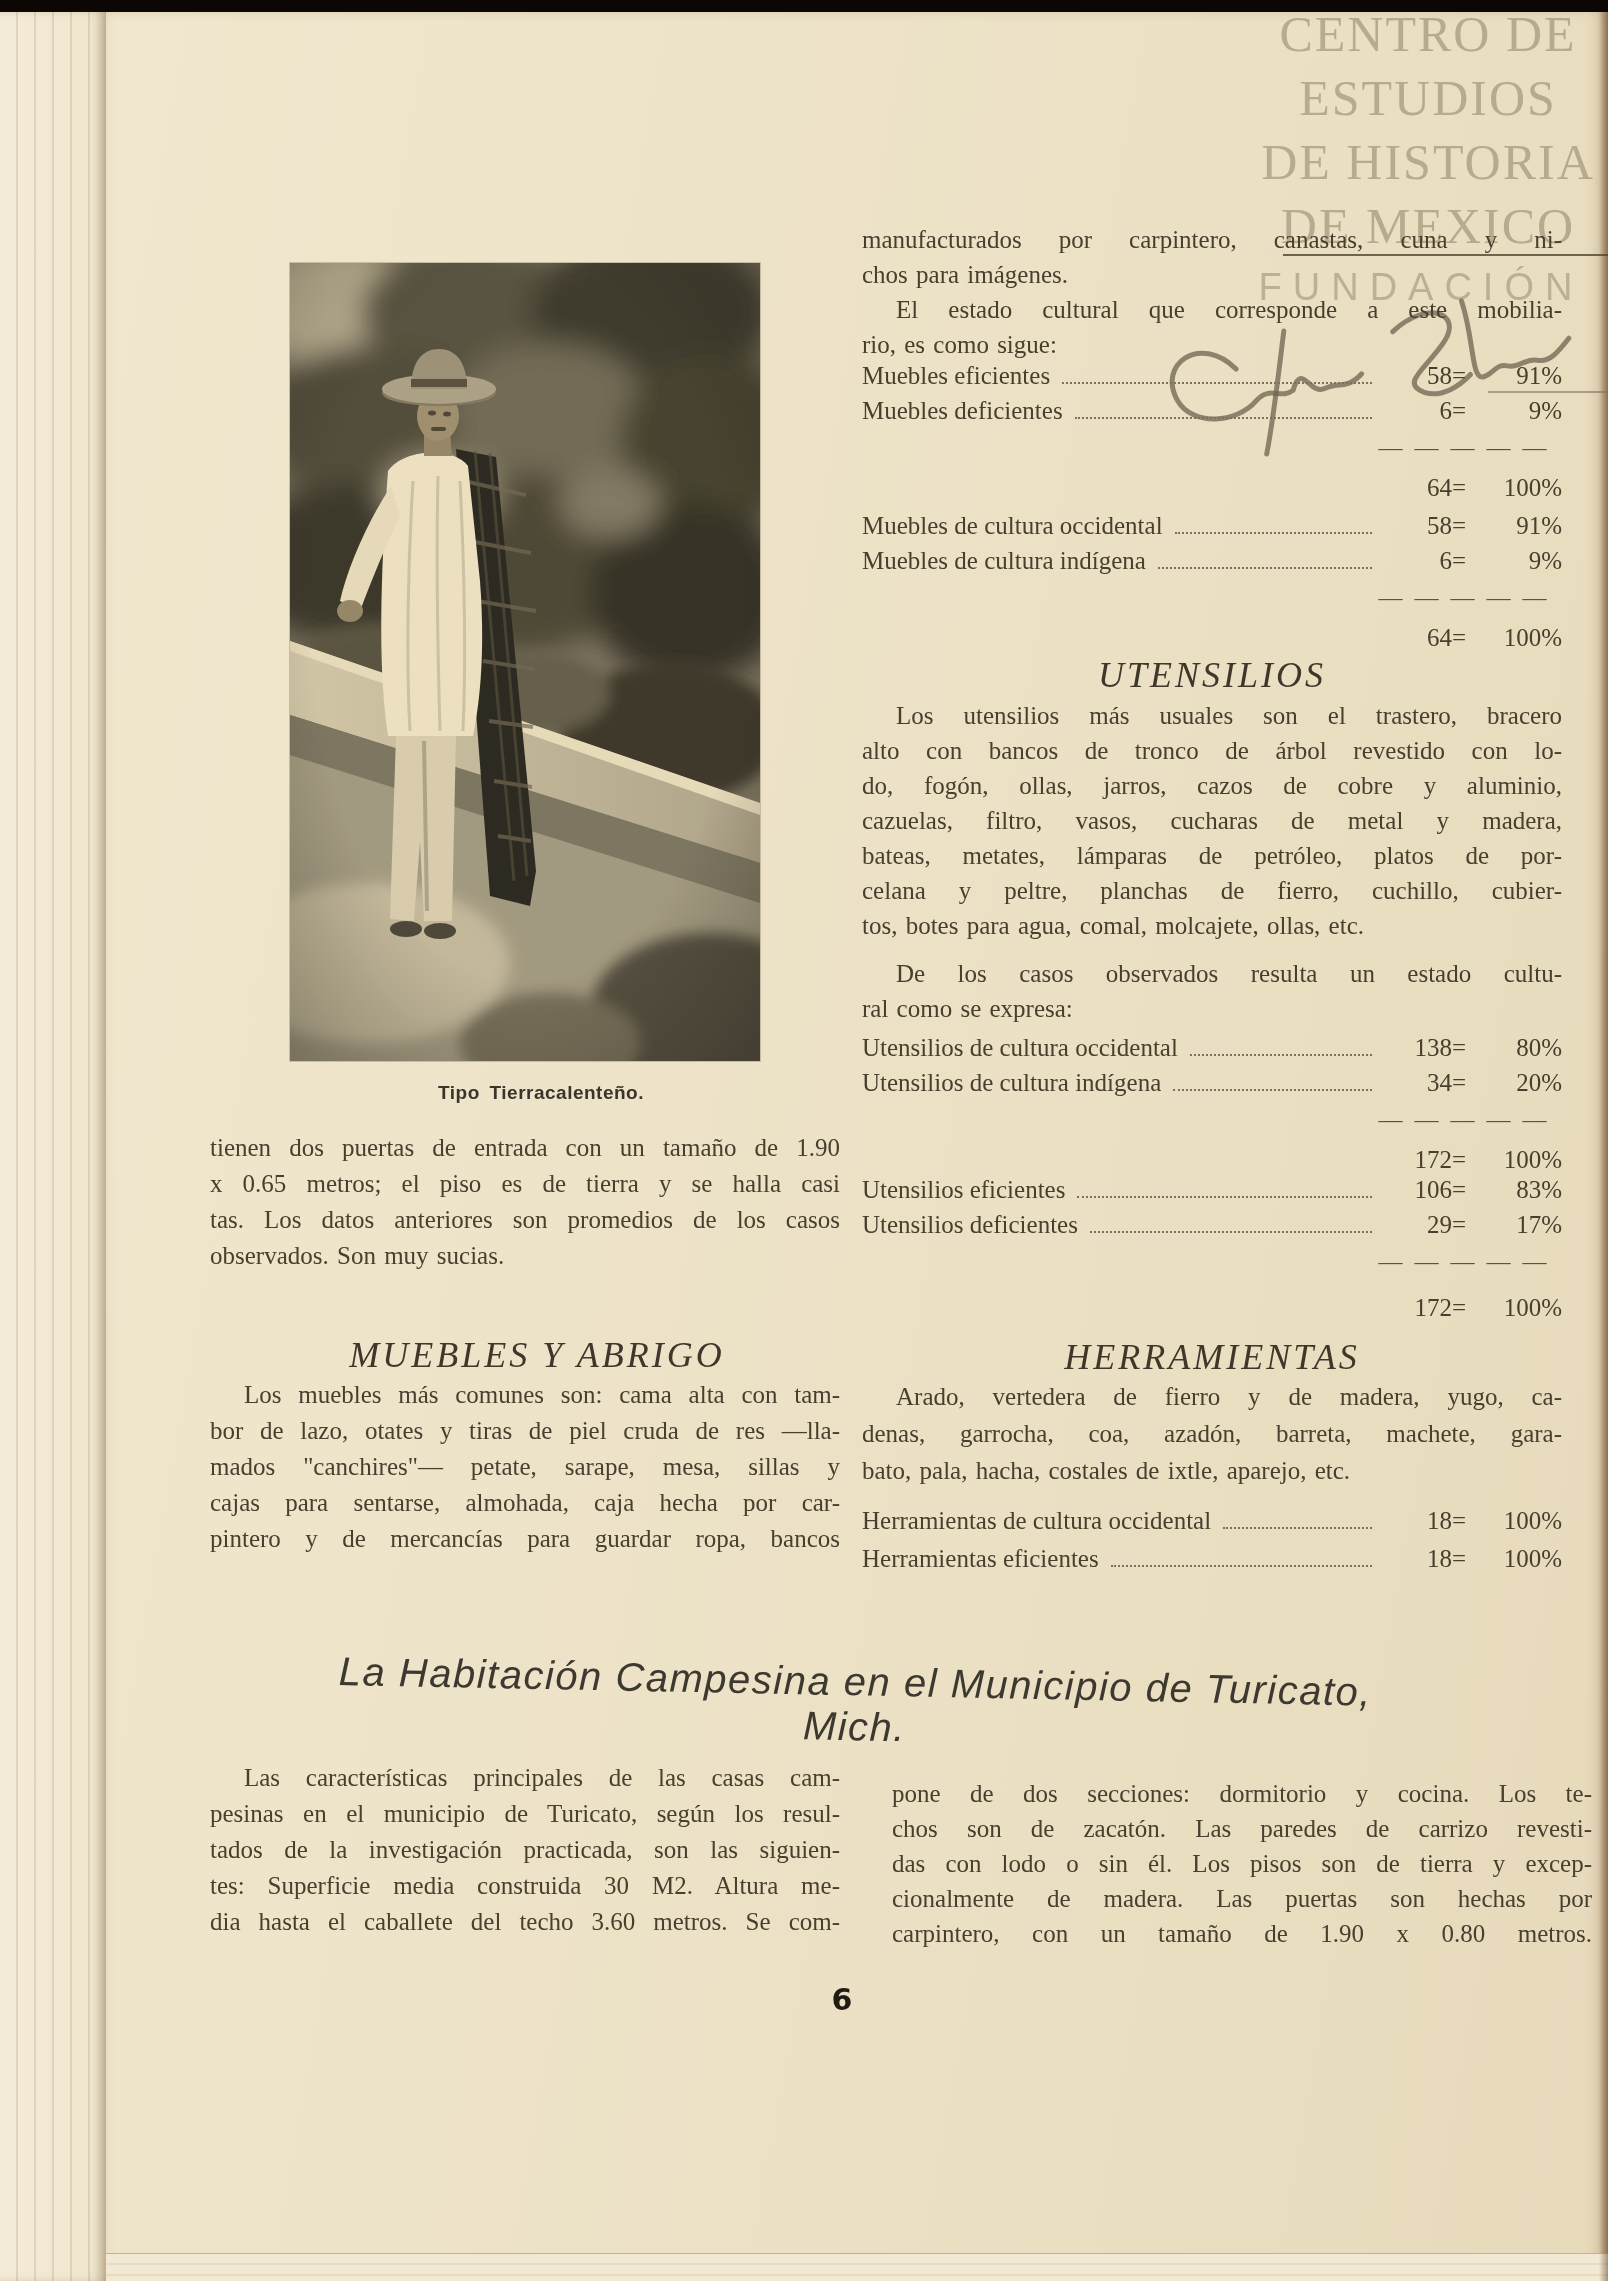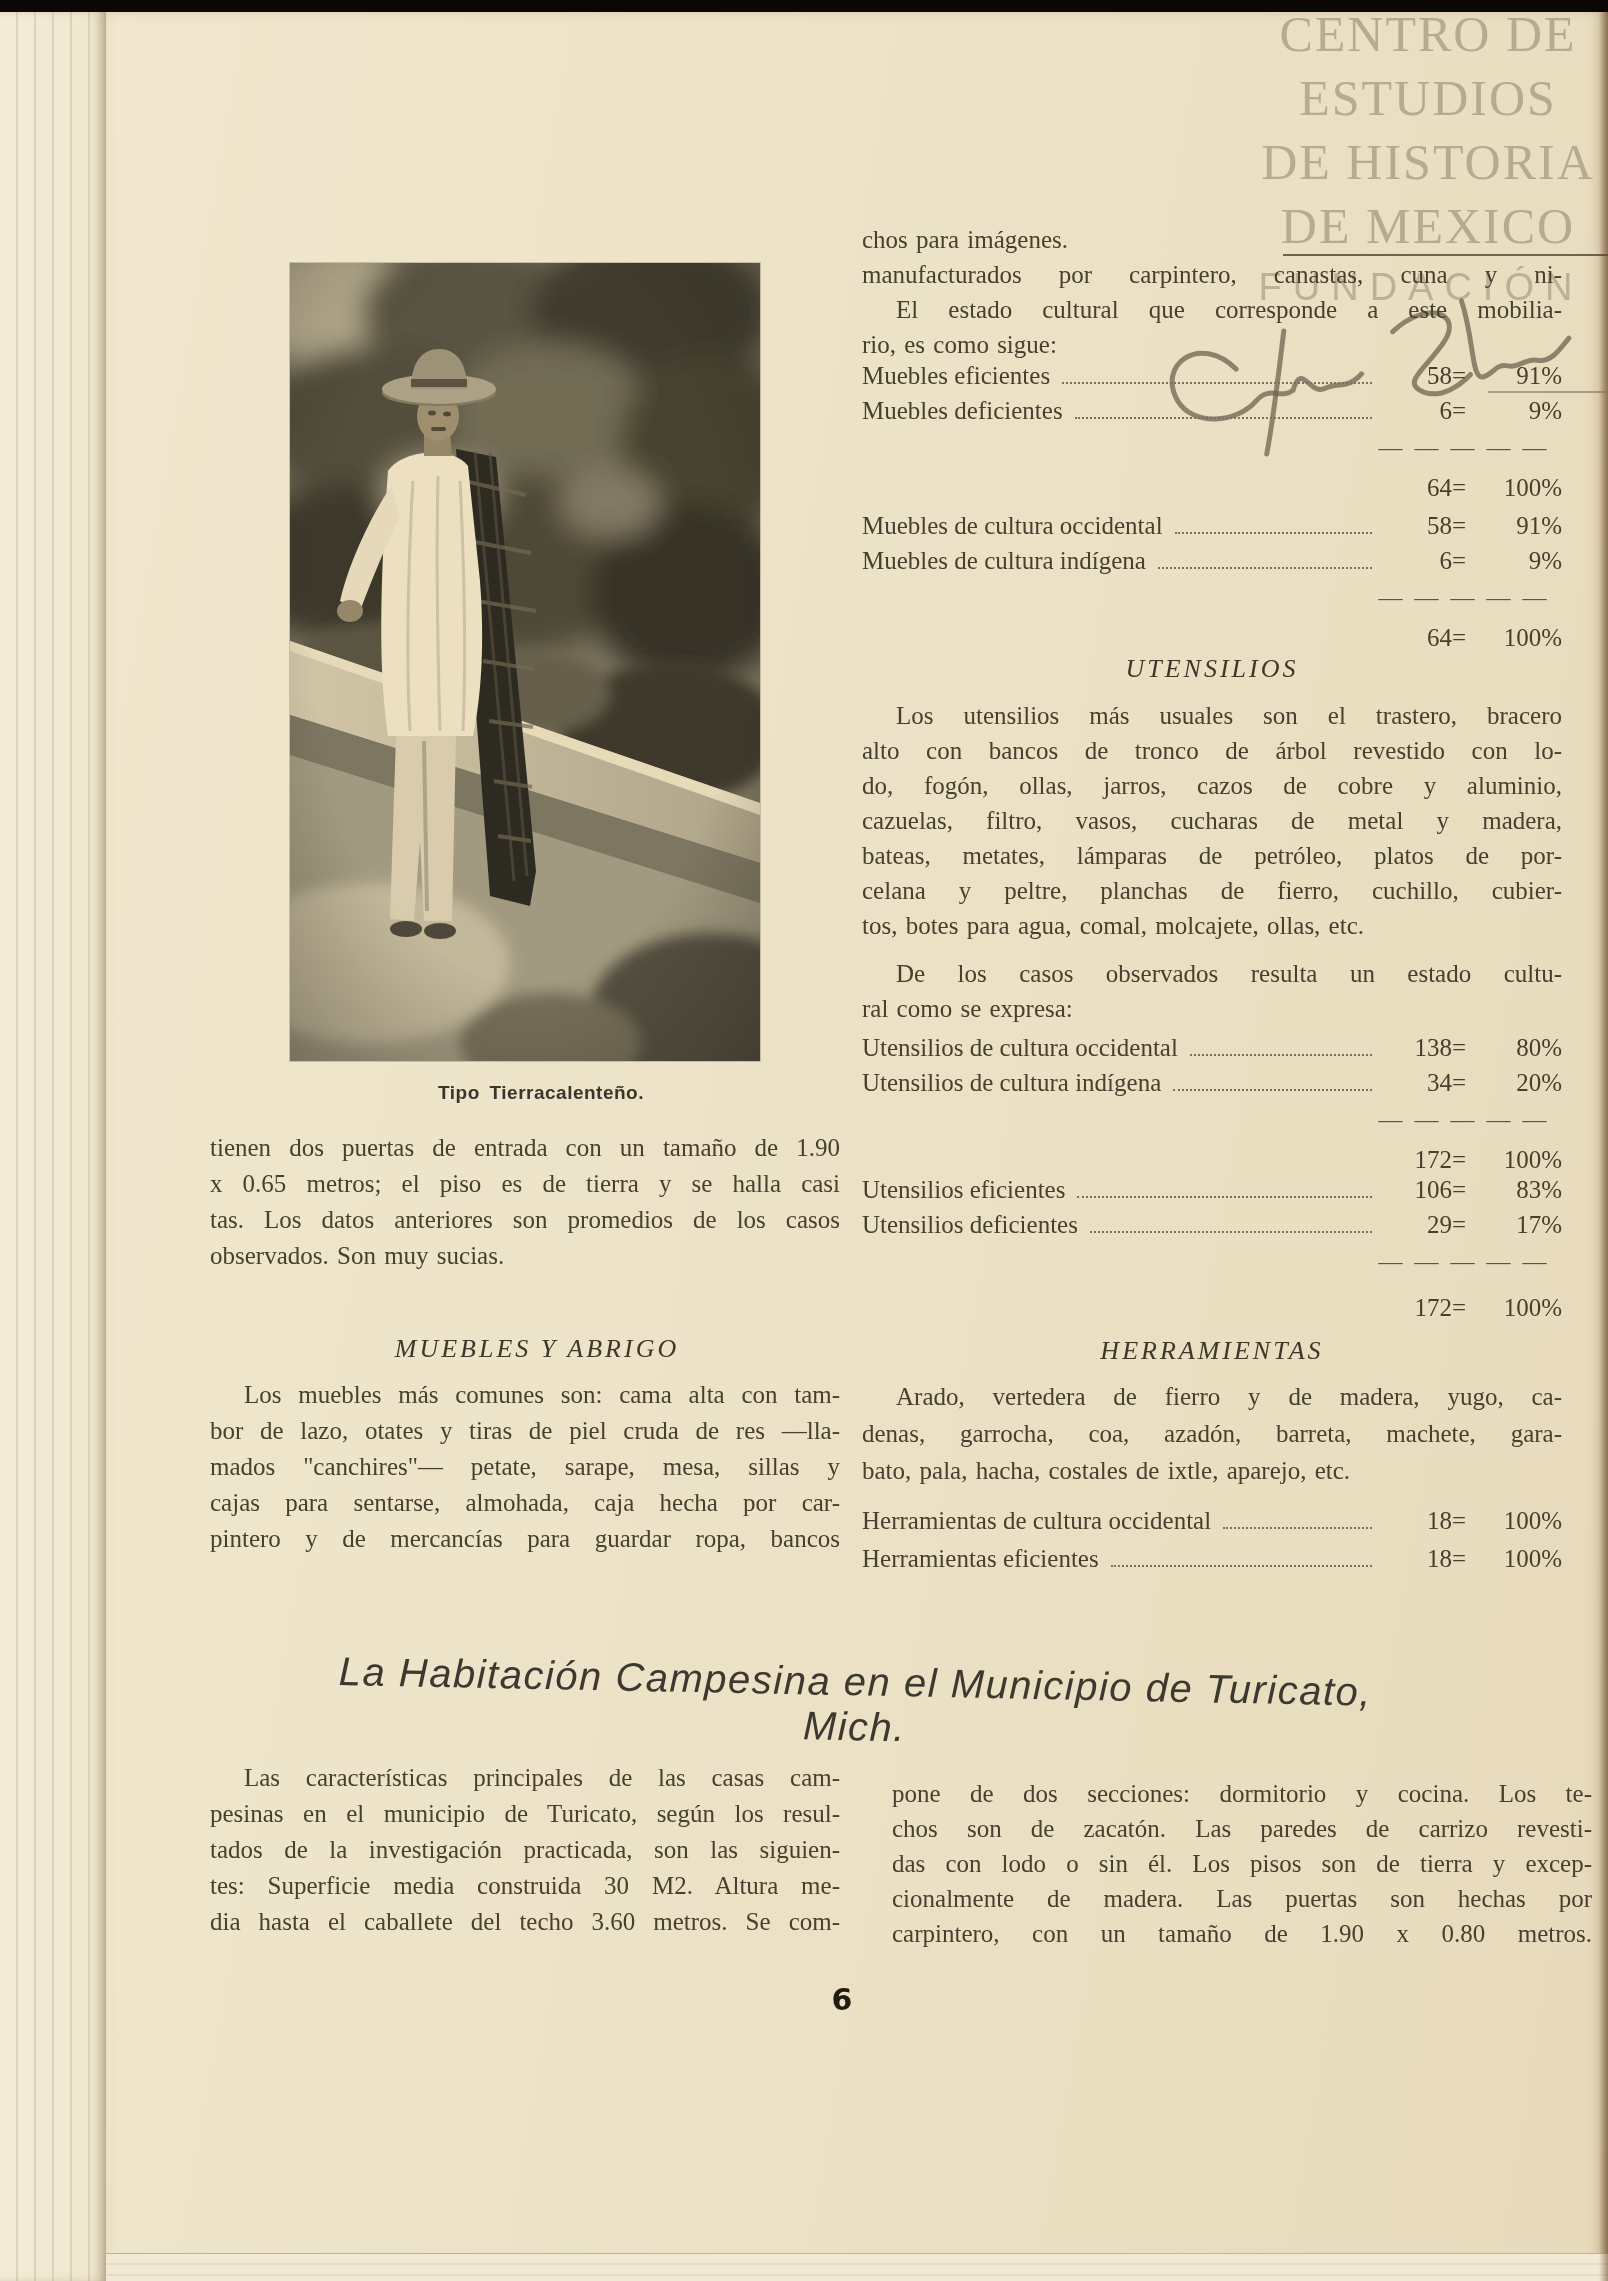--- a/index.html
+++ b/index.html
@@ -47,21 +47,21 @@
   .blk .ln{text-align:left;}
   .blk .jl{text-align:justify;text-align-last:justify;}
   .blk .ind{padding-left:34px;}
   .lc{left:210px;width:630px;} .lc .ln{line-height:36px;}
   .rc{left:862px;width:700px;} .rc .ln{line-height:35px;}
   #lp1{top:1130px;} #lp2{top:1377px;}
   #rp1{top:222px;} #rp2{top:292px;} #rp3{top:698px;} #rp4{top:956px;} #rp5{top:1378px;}
   #rp5 .ln{line-height:37px;}
   #bl{top:1760px;} #br{top:1776px;margin-left:30px;}
 
-  .col-hdr{position:absolute;font-style:italic;font-size:26px;letter-spacing:3px;
+  .col-hdr{position:absolute;font-style:italic;font-size:36px;letter-spacing:3px;
     color:#3e372a;text-align:center;}
   #hdr-mue{left:222px;top:1334px;width:630px;}
   #hdr-ut{left:862px;top:654px;width:700px;}
   #hdr-her{left:862px;top:1336px;width:700px;}
 
   
   .stats{position:absolute;left:862px;width:700px;color:#47402f;font-size:25px;}
   #s1{top:358px;} #s2{top:508px;} #s3{top:1030px;} #s4{top:1172px;} #s5{top:1502px;}
   .srow{display:flex;align-items:baseline;line-height:35px;}
   #s5 .srow{line-height:38px;}
@@ -186,22 +186,22 @@
           <path d="M 183,108 C 183,80 195,68 211,68 C 227,68 239,80 239,108 Z" fill="#948c74"></path>
           <rect x="183" y="98" width="56" height="8" fill="#57503e"></rect>
         </g>
       </g>
       <rect width="470" height="798" fill="url(#vg)"></rect>
     </svg>
   </div>
   <div id="caption">Tipo Tierracalenteño.</div>
 
   <div id="rp1" class="blk rc">
+    <div class="ln jl">manufacturados por carpintero, canastas, cuna y ni-</div>
     <div class="ln">chos para imágenes.</div>
-    <div class="ln jl">manufacturados por carpintero, canastas, cuna y ni-</div>
   </div>
   <div id="rp2" class="blk rc">
     <div class="ln jl ind">El estado cultural que corresponde a este mobilia-</div>
     <div class="ln">rio, es como sigue:</div>
   </div>
 
   <div id="s1" class="stats">
     <div class="srow">
       <span class="slabel">Muebles eficientes</span>
       <span class="sdots"></span>

